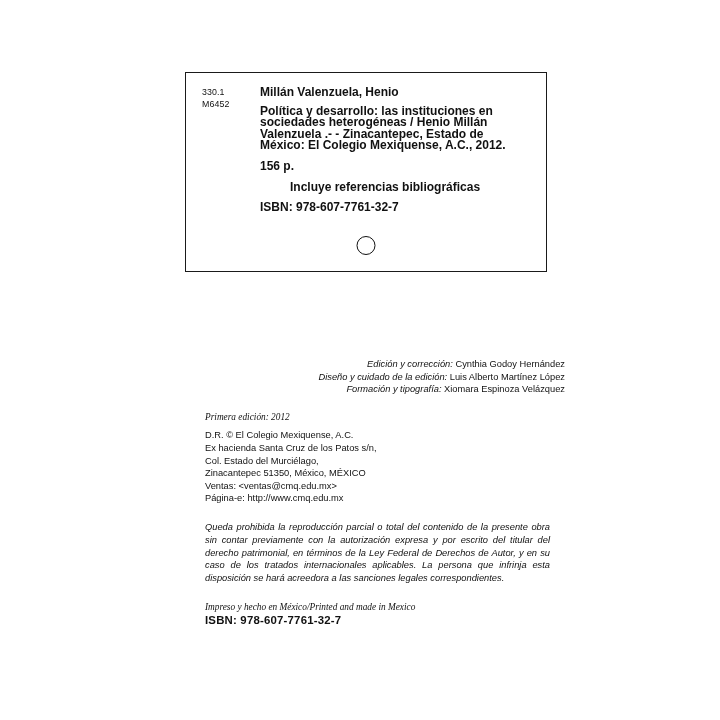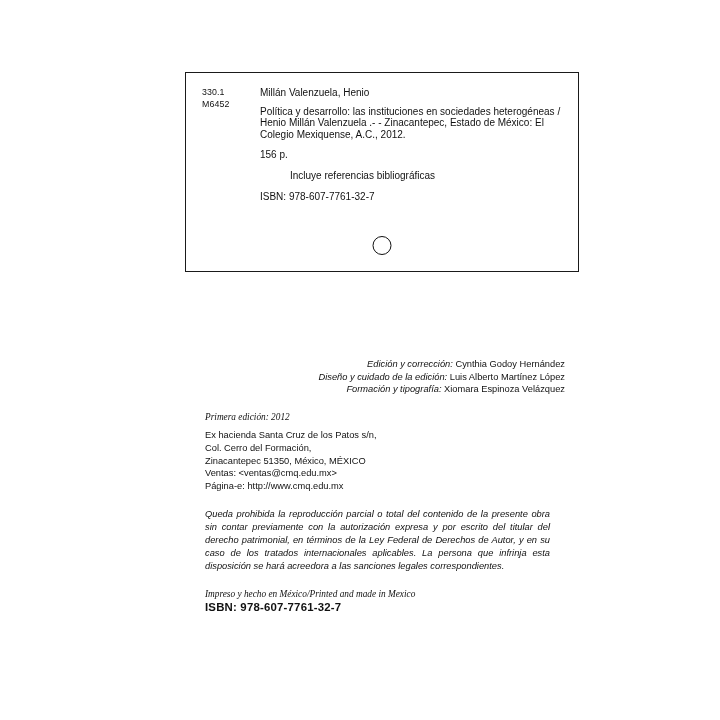--- a/index.html
+++ b/index.html
@@ -23,21 +23,21 @@
     width: 720px;
     height: 720px;
     background: #ffffff;
   }
 
   
   .cip-box {
     position: absolute;
     left: 185px;
     top: 72px;
-    width: 394px;
+    width: 362px;
     height: 200px;
     border: 1.6px solid #1a1a1a;
     box-sizing: border-box;
     padding: 14px 16px 0 16px;
   }
 
   .cip-row {
     display: flex;
     align-items: flex-start;
   }
@@ -50,23 +50,24 @@
     color: #111;
     letter-spacing: 0.1px;
   }
 
   .cip-class div {
     white-space: nowrap;
   }
 
   .cip-body {
     flex: 1 1 auto;
-    font-size: 10px;
+    font-size: 12px;
     line-height: 11.6px;
     color: #111;
+    font-weight: bold;
   }
 
   .cip-author {
     margin-bottom: 7px;
   }
 
   .cip-title {
     margin-bottom: 9px;
   }
 
@@ -188,22 +189,23 @@
       </div>
       <div>
         <span class="lbl">Formación y tipografía:</span>
         <span>Xiomara Espinoza Velázquez</span>
       </div>
     </div>
 
     <div class="edition">Primera edición: 2012</div>
 
     <div class="imprint">
+      <div>D.R. © El Colegio Mexiquense, A.C.</div>
       <div>Ex hacienda Santa Cruz de los Patos s/n,</div>
-      <div>Col. Cerro del Formación,</div>
+      <div>Col. Estado del Murciélago,</div>
       <div>Zinacantepec 51350, México, MÉXICO</div>
       <div>Ventas: &lt;ventas@cmq.edu.mx&gt;</div>
       <div>Página-e: http://www.cmq.edu.mx</div>
     </div>
 
     <div class="legal">Queda prohibida la reproducción parcial o total del contenido de la presente obra sin contar previamente con la autorización expresa y por escrito del titular del derecho patrimonial, en términos de la Ley Federal de Derechos de Autor, y en su caso de los tratados internacionales aplicables. La persona que infrinja esta disposición se hará acreedora a las sanciones legales correspondientes.</div>
 
     <div class="printed">Impreso y hecho en México/Printed and made in Mexico</div>
 
     <div class="isbn-final">ISBN: 978-607-7761-32-7</div>

